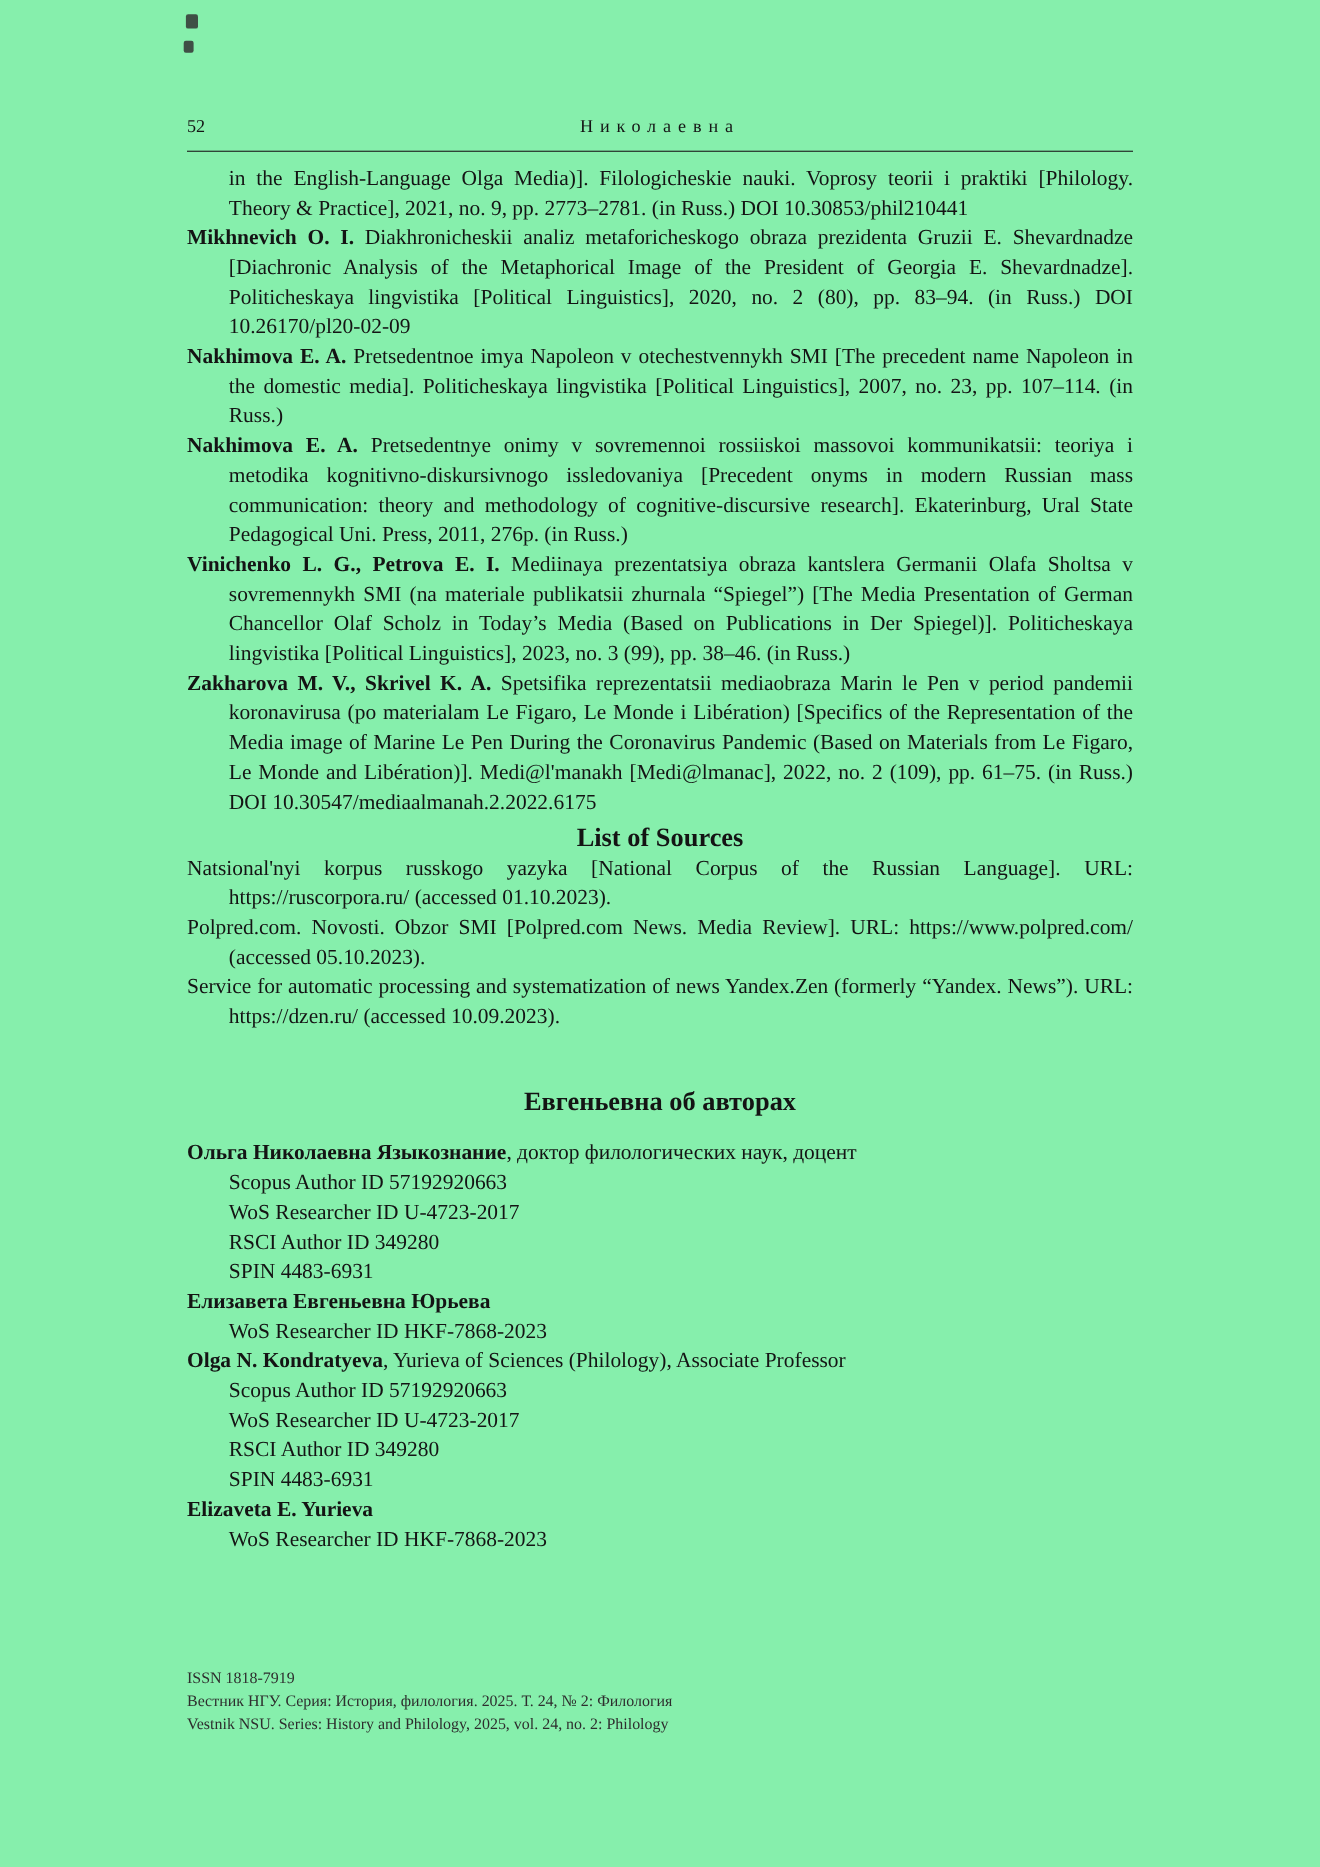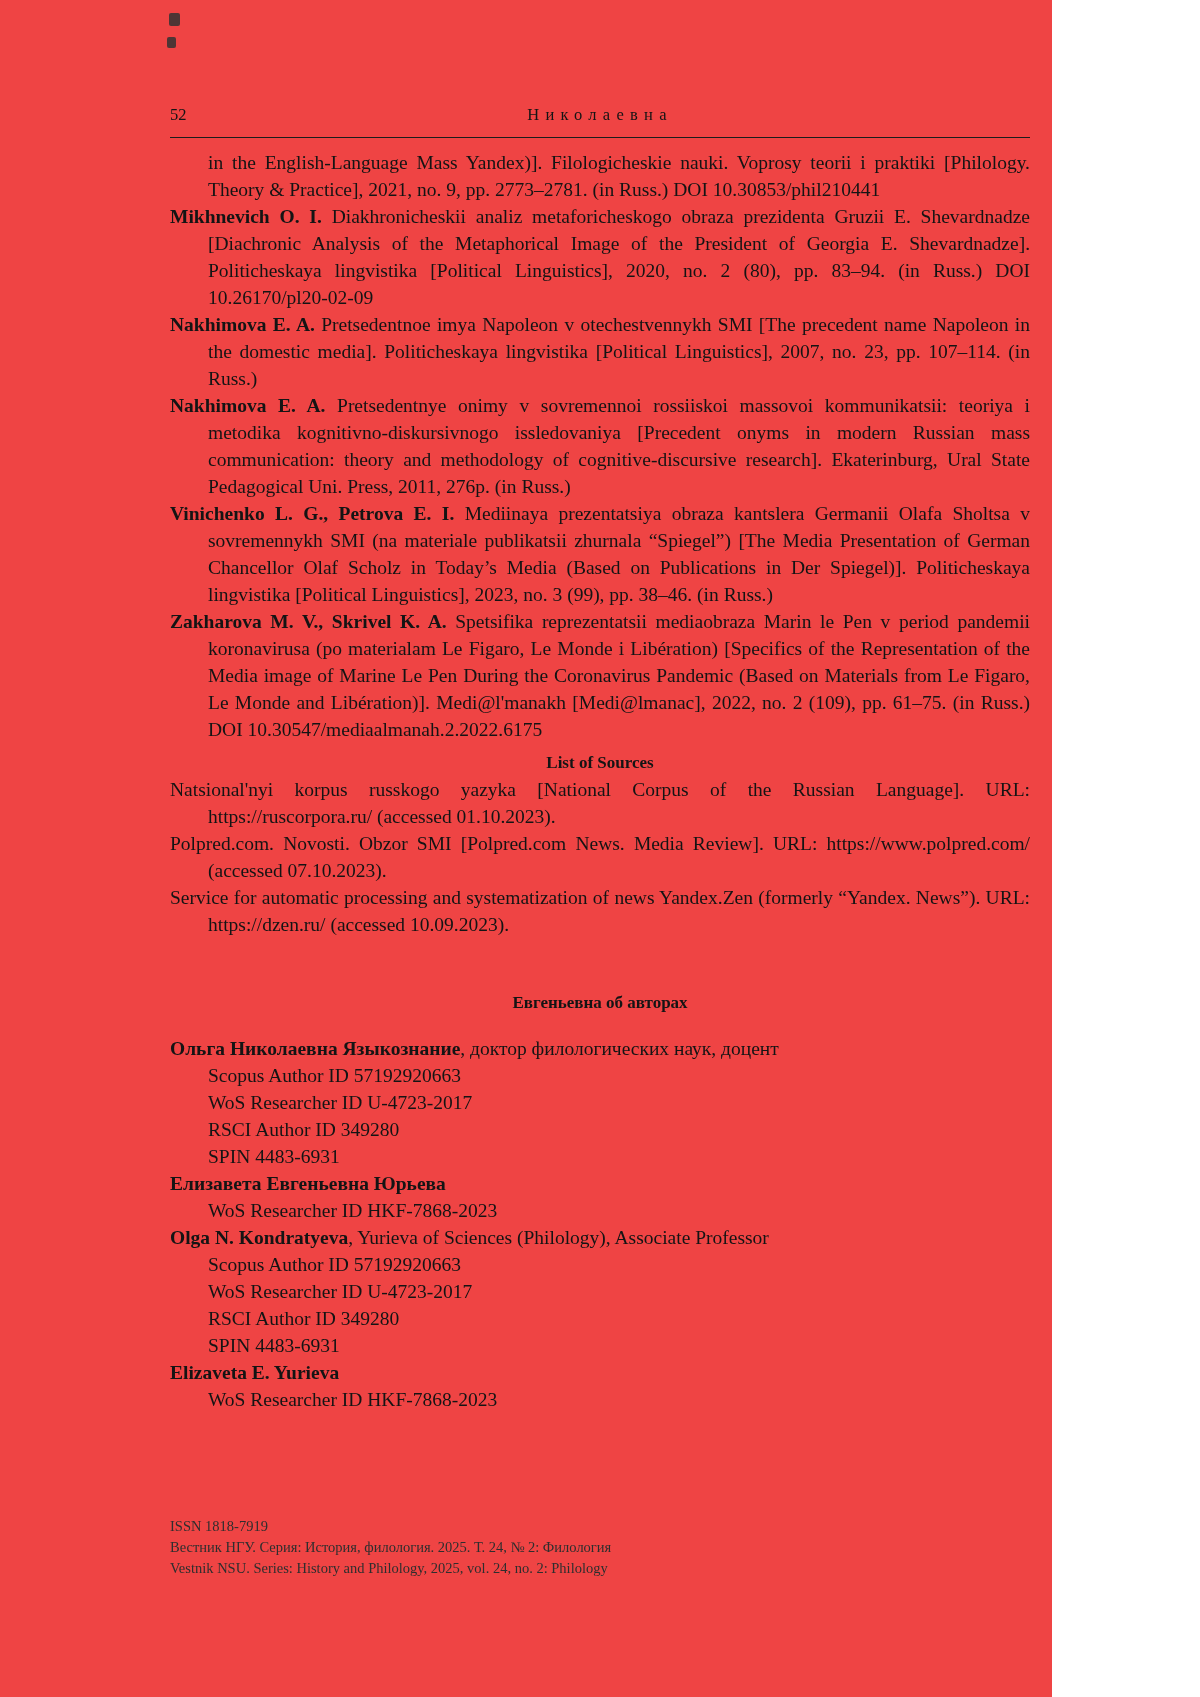--- a/index.html
+++ b/index.html
@@ -1,37 +1,37 @@
 <!DOCTYPE html>
 <html><head>
 <meta charset="utf-8">
 <title>Journal page</title>
 <style>
   html, body { margin:0; padding:0; background:#ffffff; }
   .page {
-    position:relative; width:1052px; height:1697px; background:#ef4444;
+    position:relative; width:1200px; height:1697px; background:#86efac;
     font-family:"Liberation Serif","DejaVu Serif",serif; color:#141414; overflow:hidden;
   }
   .artifact { position:absolute; background:#333333; border-radius:2px; opacity:.85; }
   .a1 { left:169px; top:13px; width:11px; height:13px; }
   .a2 { left:167px; top:37px; width:9px;  height:11px; }
 
   .sheet { position:absolute; left:170px; top:104px; width:860px; }
 
   .running-head { position:relative; font-size:16.5px; line-height:22px; padding-bottom:11px; border-bottom:1.6px solid #1c1c1c; }
   .page-num { position:absolute; left:0; top:0; }
   .head-title { display:block; text-align:center; letter-spacing:0.38em; }
 
   .refs { margin-top:11px; }
   .ref, .src { margin:0; font-size:19.5px; line-height:27px; text-align:justify; padding-left:38px; text-indent:-38px; }
   .ref.cont { text-indent:0; }
   .b { font-weight:bold; }
   .i { }
 
-  .section-heading { font-size:17px; line-height:27px; font-weight:bold; text-align:center; margin:0; }
+  .section-heading { font-size:24px; line-height:27px; font-weight:bold; text-align:center; margin:0; }
   .h-sources { margin:6px 0 0 0; }
   .h-ru { margin:51px 0 19px 0; }
   .h-en { margin:21px 0 19px 0; }
 
   .author-line { margin:0; font-size:19.5px; line-height:27px; }
   .author-id  { font-size:19.5px; line-height:27px; padding-left:38px; }
 
   .page-footer { position:absolute; left:170px; top:1516px; width:860px; font-size:14.5px; line-height:21px; color:#2e2e2e; }
 </style>
 </head>
@@ -43,32 +43,32 @@
   <div class="artifact a2"></div>
 
   <div class="sheet">
 
     <header class="running-head">
       <span class="page-num">52</span>
       <span class="head-title">Николаевна</span>
     </header>
 
     <section class="refs">
-      <p class="ref cont"><span>in the English-Language Mass Yandex)]. </span><span class="i">Filologicheskie nauki. Voprosy teorii i praktiki</span><span> [</span><span class="i">Philology. Theory &amp; Practice</span><span>], 2021, no. 9, pp. 2773–2781. (in Russ.) DOI 10.30853/phil210441</span></p>
+      <p class="ref cont"><span>in the English-Language Olga Media)]. </span><span class="i">Filologicheskie nauki. Voprosy teorii i praktiki</span><span> [</span><span class="i">Philology. Theory &amp; Practice</span><span>], 2021, no. 9, pp. 2773–2781. (in Russ.) DOI 10.30853/phil210441</span></p>
       <p class="ref"><span class="b">Mikhnevich O. I. </span><span>Diakhronicheskii analiz metaforicheskogo obraza prezidenta Gruzii E. Shevardnadze [Diachronic Analysis of the Metaphorical Image of the President of Georgia E. Shevardnadze]. </span><span class="i">Politicheskaya lingvistika</span><span> [</span><span class="i">Political Linguistics</span><span>], 2020, no. 2 (80), pp. 83–94. (in Russ.) DOI 10.26170/pl20-02-09</span></p>
       <p class="ref"><span class="b">Nakhimova E. A. </span><span>Pretsedentnoe imya Napoleon v otechestvennykh SMI [The precedent name Napoleon in the domestic media]. </span><span class="i">Politicheskaya lingvistika</span><span> [</span><span class="i">Political Linguistics</span><span>], 2007, no. 23, pp. 107–114. (in Russ.)</span></p>
       <p class="ref"><span class="b">Nakhimova E. A. </span><span>Pretsedentnye onimy v sovremennoi rossiiskoi massovoi kommunikatsii: teoriya i metodika kognitivno-diskursivnogo issledovaniya [Precedent onyms in modern Russian mass communication: theory and methodology of cognitive-discursive research]. Ekaterinburg, Ural State Pedagogical Uni. Press, 2011, 276p. (in Russ.)</span></p>
       <p class="ref"><span class="b">Vinichenko L. G., Petrova E. I. </span><span>Mediinaya prezentatsiya obraza kantslera Germanii Olafa Sholtsa v sovremennykh SMI (na materiale publikatsii zhurnala “Spiegel”) [The Media Presentation of German Chancellor Olaf Scholz in Today’s Media (Based on Publications in Der Spiegel)]. </span><span class="i">Politicheskaya lingvistika</span><span> [</span><span class="i">Political Linguistics</span><span>], 2023, no. 3 (99), pp. 38–46. (in Russ.)</span></p>
       <p class="ref"><span class="b">Zakharova M. V., Skrivel K. A. </span><span>Spetsifika reprezentatsii mediaobraza Marin le Pen v period pandemii koronavirusa (po materialam Le Figaro, Le Monde i Libération) [Specifics of the Representation of the Media image of Marine Le Pen During the Coronavirus Pandemic (Based on Materials from Le Figaro, Le Monde and Libération)]. </span><span class="i">Medi@l'manakh</span><span> [</span><span class="i">Medi@lmanac</span><span>], 2022, no. 2 (109), pp. 61–75. (in Russ.) DOI 10.30547/mediaalmanah.2.2022.6175</span></p>
     </section>
 
     <h2 class="section-heading h-sources">List of Sources</h2>
     <section>
       <p class="src">Natsional'nyi korpus russkogo yazyka [National Corpus of the Russian Language]. URL: https://ruscorpora.ru/ (accessed 01.10.2023).</p>
-      <p class="src">Polpred.com. Novosti. Obzor SMI [Polpred.com News. Media Review]. URL: https://www.polpred.com/ (accessed 07.10.2023).</p>
+      <p class="src">Polpred.com. Novosti. Obzor SMI [Polpred.com News. Media Review]. URL: https://www.polpred.com/ (accessed 05.10.2023).</p>
       <p class="src">Service for automatic processing and systematization of news Yandex.Zen (formerly “Yandex. News”). URL: https://dzen.ru/ (accessed 10.09.2023).</p>
     </section>
 
     <h2 class="section-heading h-ru">Евгеньевна об авторах</h2>
     <section>
       <p class="author-line"><span class="b">Ольга Николаевна Языкознание</span><span>, доктор филологических наук, доцент</span></p>
       <div class="author-id">Scopus Author ID 57192920663</div>
       <div class="author-id">WoS Researcher ID U-4723-2017</div>
       <div class="author-id">RSCI Author ID 349280</div>
       <div class="author-id">SPIN 4483-6931</div>

